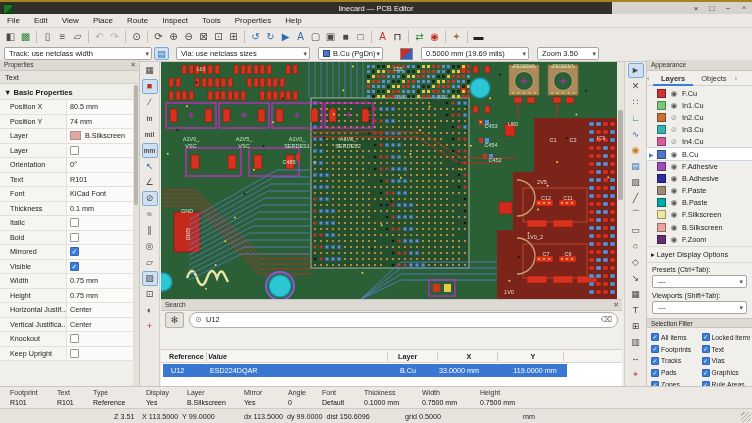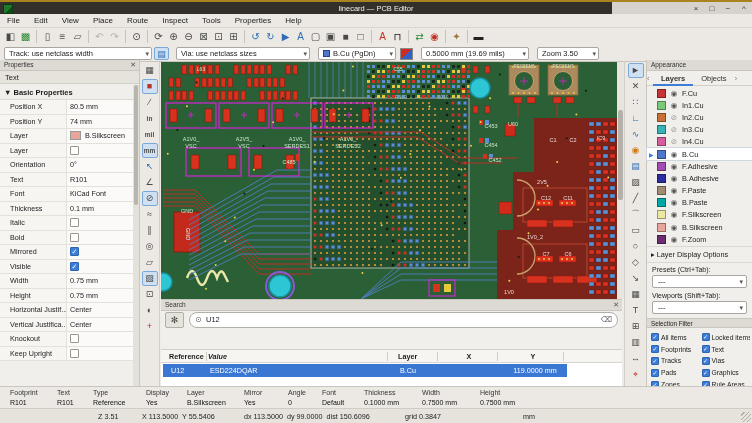--- a/index.html
+++ b/index.html
@@ -115,21 +115,21 @@
   </div>
 
   <div id="menubar"><span class="menuitem">File</span><span class="menuitem">Edit</span><span class="menuitem">View</span><span class="menuitem">Place</span><span class="menuitem">Route</span><span class="menuitem">Inspect</span><span class="menuitem">Tools</span><span class="menuitem">Properties</span><span class="menuitem">Help</span></div>
 
   <div id="toolbar1"><div class="tbtn"><span>◧</span></div><div class="tbtn green"><span>▩</span></div><div class="tsep"></div><div class="tbtn"><span>▯</span></div><div class="tbtn"><span>≡</span></div><div class="tbtn"><span>▱</span></div><div class="tsep"></div><div class="tbtn dim"><span>↶</span></div><div class="tbtn dim"><span>↷</span></div><div class="tsep"></div><div class="tbtn"><span>⊙</span></div><div class="tsep"></div><div class="tbtn"><span>⟳</span></div><div class="tbtn"><span>⊕</span></div><div class="tbtn"><span>⊖</span></div><div class="tbtn"><span>⊠</span></div><div class="tbtn"><span>⊡</span></div><div class="tbtn"><span>⊞</span></div><div class="tsep"></div><div class="tbtn blue"><span>↺</span></div><div class="tbtn blue"><span>↻</span></div><div class="tbtn blue"><span>▶</span></div><div class="tbtn blue"><span>A</span></div><div class="tbtn"><span>▢</span></div><div class="tbtn"><span>▣</span></div><div class="tbtn"><span>■</span></div><div class="tbtn"><span>□</span></div><div class="tsep"></div><div class="tbtn red"><span>A</span></div><div class="tbtn dark"><span>⊓</span></div><div class="tsep"></div><div class="tbtn green"><span>⇄</span></div><div class="tbtn red"><span>◉</span></div><div class="tsep"></div><div class="tbtn tan"><span>✦</span></div><div class="tsep"></div><div class="tbtn dark"><span>▬</span></div></div>
 
   <div id="toolbar2">
     <div class="dd" style="left:4px;width:148px;"><span>Track: use netclass width</span><span class="arr">▾</span></div>
     <div id="tracksbtn">▤</div>
     <div class="dd" style="left:176px;width:134px;"><span>Via: use netclass sizes</span><span class="arr">▾</span></div>
-    <div class="dd" style="left:318px;width:78px;"><span class="lsw"></span><span>B.Cu (PgDn)</span><span class="arr">▾</span></div>
+    <div class="dd" style="left:318px;width:65px;"><span class="lsw"></span><span>B.Cu (PgDn)</span><span class="arr">▾</span></div>
     <div id="layerpair"></div>
     <div class="dd" style="left:421px;width:108px;"><span>0.5000 mm (19.69 mils)</span><span class="arr">▾</span></div>
     <div class="dd" style="left:537px;width:62px;"><span>Zoom 3.50</span><span class="arr">▾</span></div>
   </div>
 
   <div id="propspanel">
     <div class="panelheader"><span>Properties</span><span class="x">✕</span></div>
     <div id="propitemtype">Text</div>
     <div id="proprows">
         <div class="sechead">▼ Basic Properties</div>
@@ -1652,21 +1652,21 @@
           <span class="cdiv" style="left: 226px;"></span>
           <span class="cdiv" style="left: 276px;"></span>
           <span class="cdiv" style="left: 336px;"></span>
           <span class="cdiv" style="left: 402px;"></span>
         </div>
       <div id="srows">
           <div class="srow">
             <span style="left: 8px;">U12</span>
             <span style="left: 47px;">ESD224DQAR</span>
             <span style="left: 237px;">B.Cu</span>
-            <span style="left: 276px; width: 64px; text-align: center; margin-top: 12px;">33.0000 mm</span>
+            <span style="left: 276px; width: 64px; ">33.0000 mm</span>
             <span style="left: 340px; width: 64px; text-align: center;">119.0000 mm</span>
           </div>
         </div>
     </div>
   </div>
 
   <div id="infobar">
       <span class="ibl" style="left: 10px;">Footprint</span>
       <span class="ibv" style="left: 10px;">R101</span>
       <span class="ibl" style="left: 57px;">Text</span>
@@ -1684,20 +1684,20 @@
       <span class="ibl" style="left: 322px;">Font</span>
       <span class="ibv" style="left: 322px;">Default</span>
       <span class="ibl" style="left: 364px;">Thickness</span>
       <span class="ibv" style="left: 364px;">0.1000 mm</span>
       <span class="ibl" style="left: 422px;">Width</span>
       <span class="ibv" style="left: 422px;">0.7500 mm</span>
       <span class="ibl" style="left: 480px;">Height</span>
       <span class="ibv" style="left: 480px;">0.7500 mm</span>
     </div>
   <div id="statusbar">
-    <span class="sbitem" style="left:98px;">Z 3.51</span>
-    <span class="sbitem" style="left:142px;">X 113.5000  Y 55.5406</span>
+    <span class="sbitem" style="left:114px;">Z 3.51</span>
+    <span class="sbitem" style="left:142px;">X 113.5000  Y 99.0000</span>
     <span class="sbitem" style="left:244px;">dx 113.5000  dy 99.0000  dist 150.6096</span>
-    <span class="sbitem" style="left:405px;">grid 0.3847</span>
+    <span class="sbitem" style="left:405px;">grid 0.5000</span>
     <span class="sbitem" style="left:523px;">mm</span>
     <div id="grip"></div>
   </div>
 </div>
 
 </body></html>

